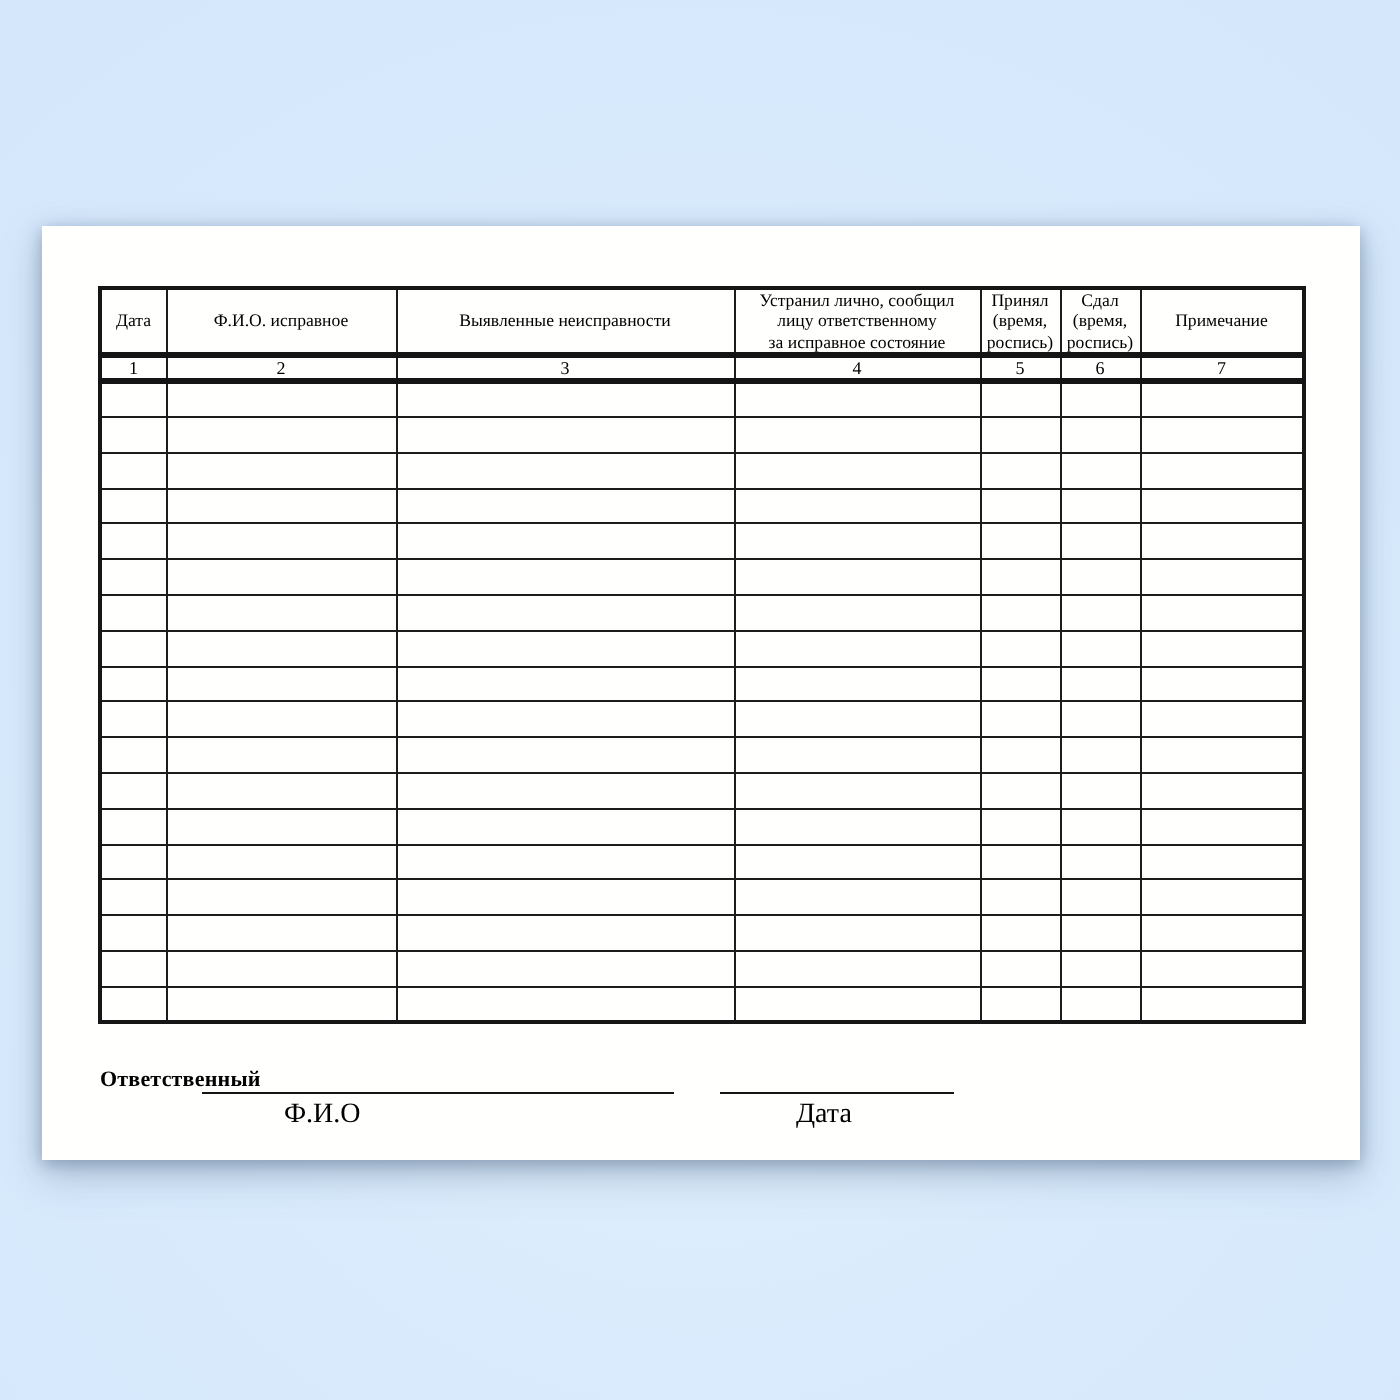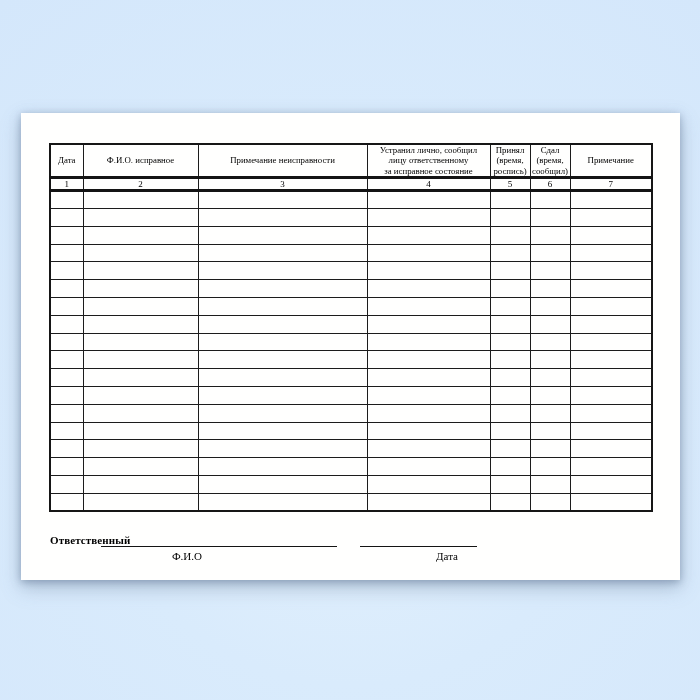--- a/index.html
+++ b/index.html
@@ -60,22 +60,22 @@
     position: absolute;
     height: 0;
     border-top: 1.4px solid #141414;
   }
   .sig-line.fio  { left: 80px;  top: 433px; width: 236px; }
   .sig-line.date { left: 339px; top: 433px; width: 117px; }
   .sub-label {
     position: absolute;
     top: 437px;
     width: 60px;
-    text-align: right;
-    font-size: 11px;
+    text-align: left;
+    font-size: 14px;
     color: #000;
   }
   .sub-label.fio  { left: 121px; }
   .sub-label.date { left: 377px; }
 </style>
 </head>
 <body>
 
 <div class="paper">
   <table class="journal">
@@ -85,30 +85,30 @@
       <col style="width:169px">
       <col style="width:123px">
       <col style="width:40px">
       <col style="width:40px">
       <col style="width:82px">
     </colgroup>
     <thead>
       <tr>
         <th>Дата</th>
         <th>Ф.И.О. исправное</th>
-        <th>Примечание неисправности</th>
+        <th>Выявленные неисправности</th>
         <th>Устранил лично, сообщил
 лицу ответственному
 за исправное состояние</th>
         <th>Принял
 (время,
 роспись)</th>
         <th>Сдал
 (время,
-сообщил)</th>
+роспись)</th>
         <th>Примечание</th>
       </tr>
       <tr class="numbers">
         <td>1</td>
         <td>2</td>
         <td>3</td>
         <td>4</td>
         <td>5</td>
         <td>6</td>
         <td>7</td>

